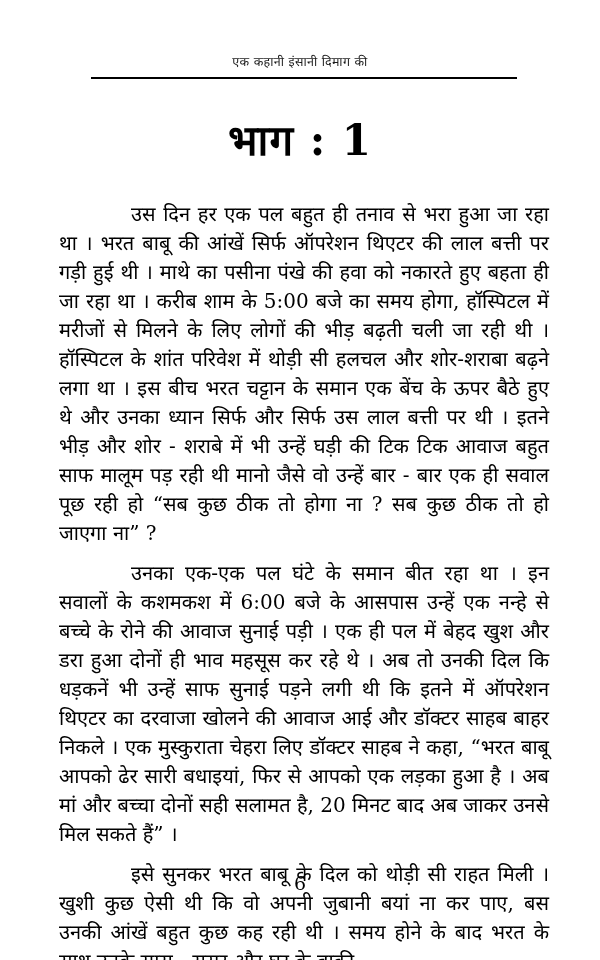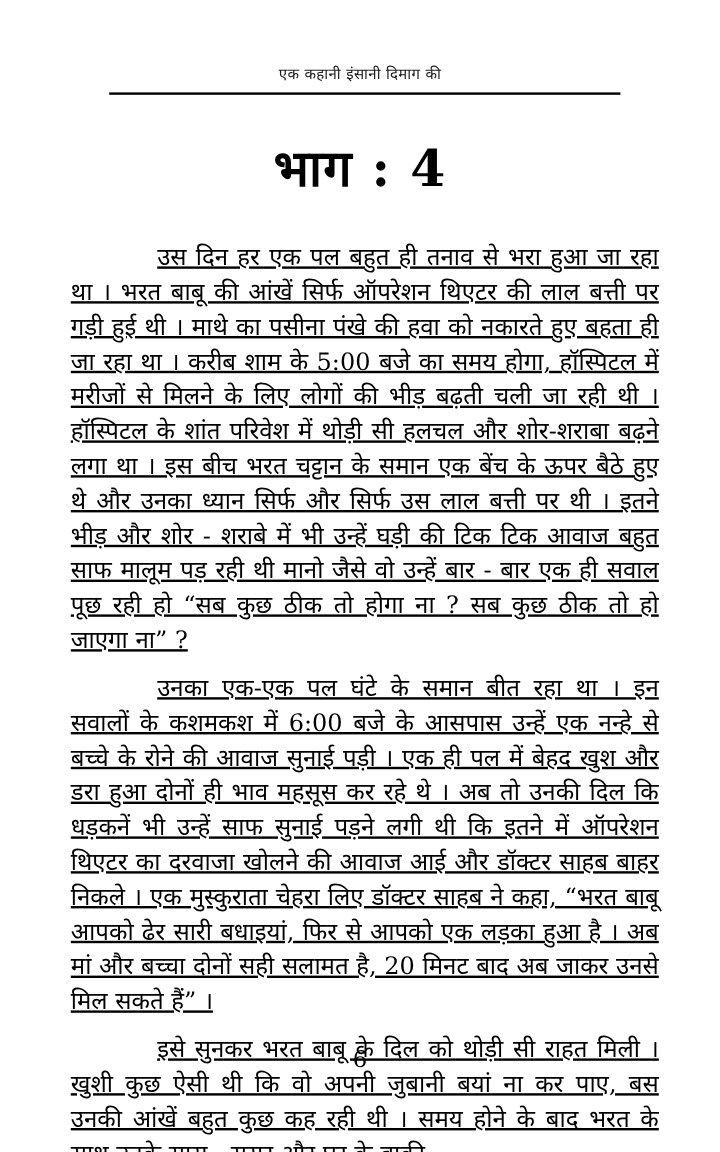--- a/index.html
+++ b/index.html
@@ -49,21 +49,20 @@
     left: 55px;
     width: 490px;
     font-size: 20px;
     line-height: 29px;
     text-align: justify;
     color: #000000;
   }
   .body-text p {
     text-indent: 72px;
     margin-bottom: 11px;
-    text-decoration: underline;
   }
   .body-text p:last-child { margin-bottom: 0; }
   .page-number {
     position: absolute;
     top: 872px;
     left: 0;
     right: 0;
     text-align: center;
     font-size: 19px;
     color: #000000;
@@ -81,21 +80,21 @@
 </style>
 </head>
 <body>
 
 <div class="page">
 
   <div class="running-header">एक कहानी इंसानी दिमाग की</div>
 
   <div class="header-rule"></div>
 
-  <div class="chapter-title">भाग : 4</div>
+  <div class="chapter-title">भाग : 1</div>
 
   <div class="body-text">
     <p>उस दिन हर एक पल बहुत ही तनाव से भरा हुआ जा रहा था । भरत बाबू की आंखें सिर्फ ऑपरेशन थिएटर की लाल बत्ती पर गड़ी हुई थी । माथे का पसीना पंखे की हवा को नकारते हुए बहता ही जा रहा था । करीब शाम के 5:00 बजे का समय होगा, हॉस्पिटल में मरीजों से मिलने के लिए लोगों की भीड़ बढ़ती चली जा रही थी । हॉस्पिटल के शांत परिवेश में थोड़ी सी हलचल और शोर-शराबा बढ़ने लगा था । इस बीच भरत चट्टान के समान एक बेंच के ऊपर बैठे हुए थे और उनका ध्यान सिर्फ और सिर्फ उस लाल बत्ती पर थी । इतने भीड़ और शोर - शराबे में भी उन्हें घड़ी की टिक टिक आवाज बहुत साफ मालूम पड़ रही थी मानो जैसे वो उन्हें बार - बार एक ही सवाल पूछ रही हो “सब कुछ ठीक तो होगा ना ? सब कुछ ठीक तो हो जाएगा ना” ?</p>
     <p>उनका एक-एक पल घंटे के समान बीत रहा था । इन सवालों के कशमकश में 6:00 बजे के आसपास उन्हें एक नन्हे से बच्चे के रोने की आवाज सुनाई पड़ी । एक ही पल में बेहद खुश और डरा हुआ दोनों ही भाव महसूस कर रहे थे । अब तो उनकी दिल कि धड़कनें भी उन्हें साफ सुनाई पड़ने लगी थी कि इतने में ऑपरेशन थिएटर का दरवाजा खोलने की आवाज आई और डॉक्टर साहब बाहर निकले । एक मुस्कुराता चेहरा लिए डॉक्टर साहब ने कहा, “भरत बाबू आपको ढेर सारी बधाइयां, फिर से आपको एक लड़का हुआ है । अब मां और बच्चा दोनों सही सलामत है, 20 मिनट बाद अब जाकर उनसे मिल सकते हैं” ।</p>
     <p>इसे सुनकर भरत बाबू के दिल को थोड़ी सी राहत मिली । खुशी कुछ ऐसी थी कि वो अपनी जुबानी बयां ना कर पाए, बस उनकी आंखें बहुत कुछ कह रही थी । समय होने के बाद भरत के साथ उनके सास - ससुर और घर के बाकी</p>
   </div>
 
   <div class="page-number">6</div>
 
 

